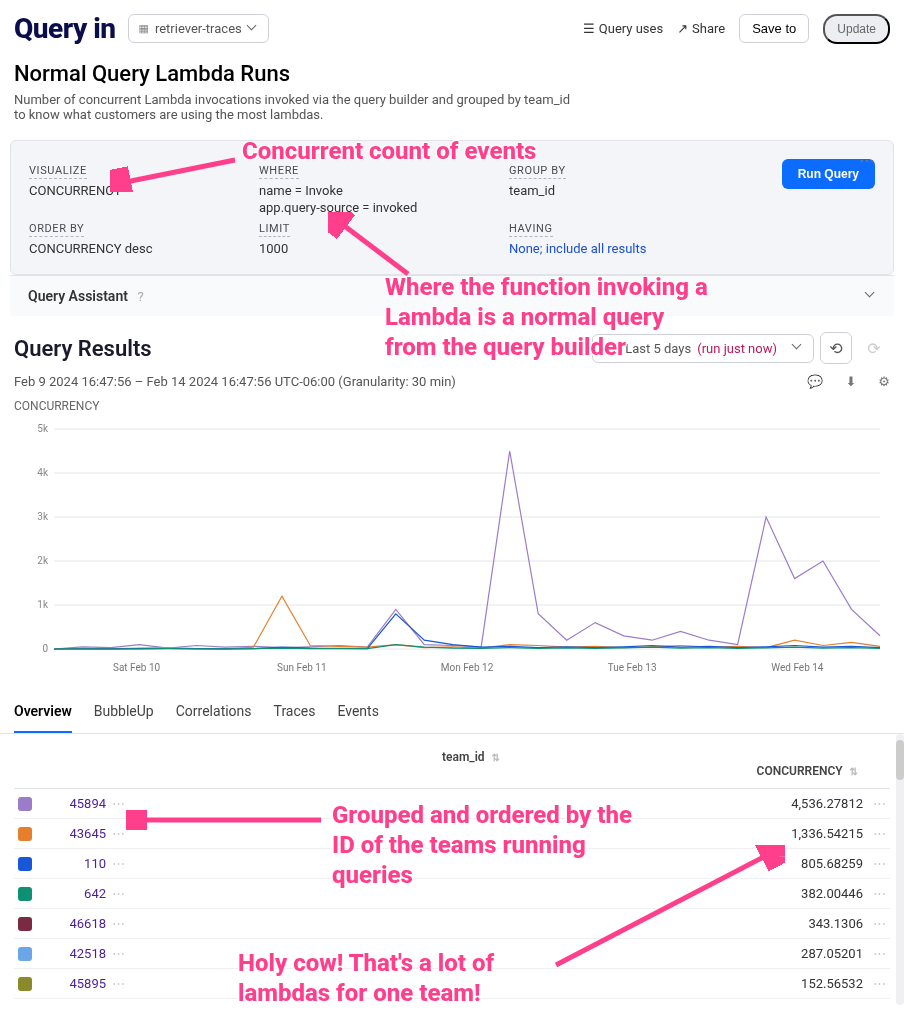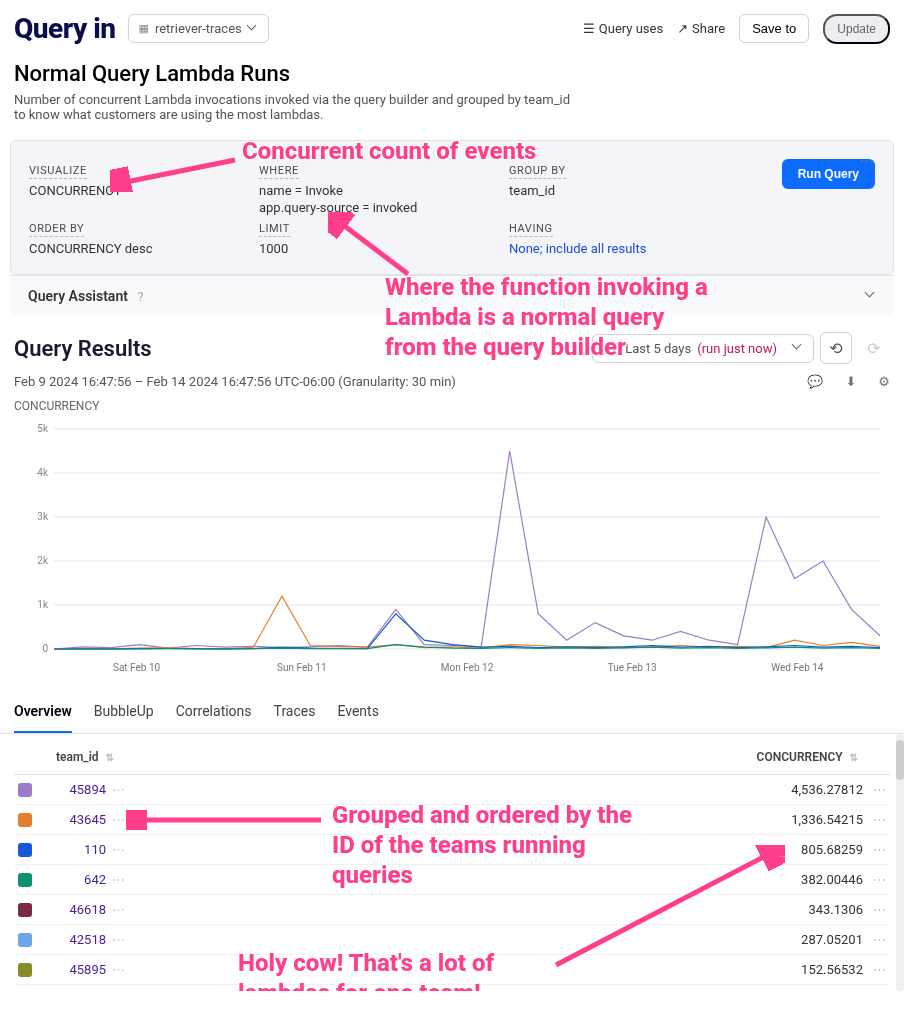--- a/index.html
+++ b/index.html
@@ -141,21 +141,21 @@
   .tick-text { font-size: 10px; fill:#777; }
   .ylabel { font-size:10px; fill:#888; }
   .seriesline { fill:none; stroke-width:1.2; }
   .gridline { stroke:#e4e6eb; stroke-width:1; }
 
   .tabs { display:flex; gap:22px; border-bottom:1px solid #e1e3e8; padding: 0 14px; margin-top:6px;}
   .tab { padding: 12px 0; font-size:14px; color:#444; cursor:pointer; }
   .tab.active { color:#000; font-weight:600; border-bottom:2px solid #0c6cff;}
 
   .table-wrap { padding: 6px 14px; position:relative;}
-  .tbl-head { display:flex; align-items:center; font-size:12px; color:#444; border-bottom:1px solid #e1e3e8; padding:10px 4px;}
+  .tbl-head { display:flex; align-items:center; font-size:12px; color:#444; border-bottom:1px solid #e1e3e8; padding:10px 4px;flex-direction:column;}
   .th-team { margin-left: 38px; font-weight:600;}
   .th-conc { margin-left:auto; font-weight:600; padding-right:28px;}
   .sort-ic { color:#bbb; font-size:10px; margin-left:4px;}
 
   .row { display:flex; align-items:center; font-size:13px; padding:7px 4px; border-bottom:1px solid #f0f0f3;}
   .swatch { width:14px; height:14px; border-radius:3px; margin-right:14px;}
   .team-id { width:60px; text-align:right; color:#4c1d95; }
   .row-menu { color:#bbb; margin-left:6px; cursor:pointer;}
   .conc { margin-left:auto; color:#333; }
   .row-end-menu { color:#bbb; margin-left:10px; cursor:pointer;}

